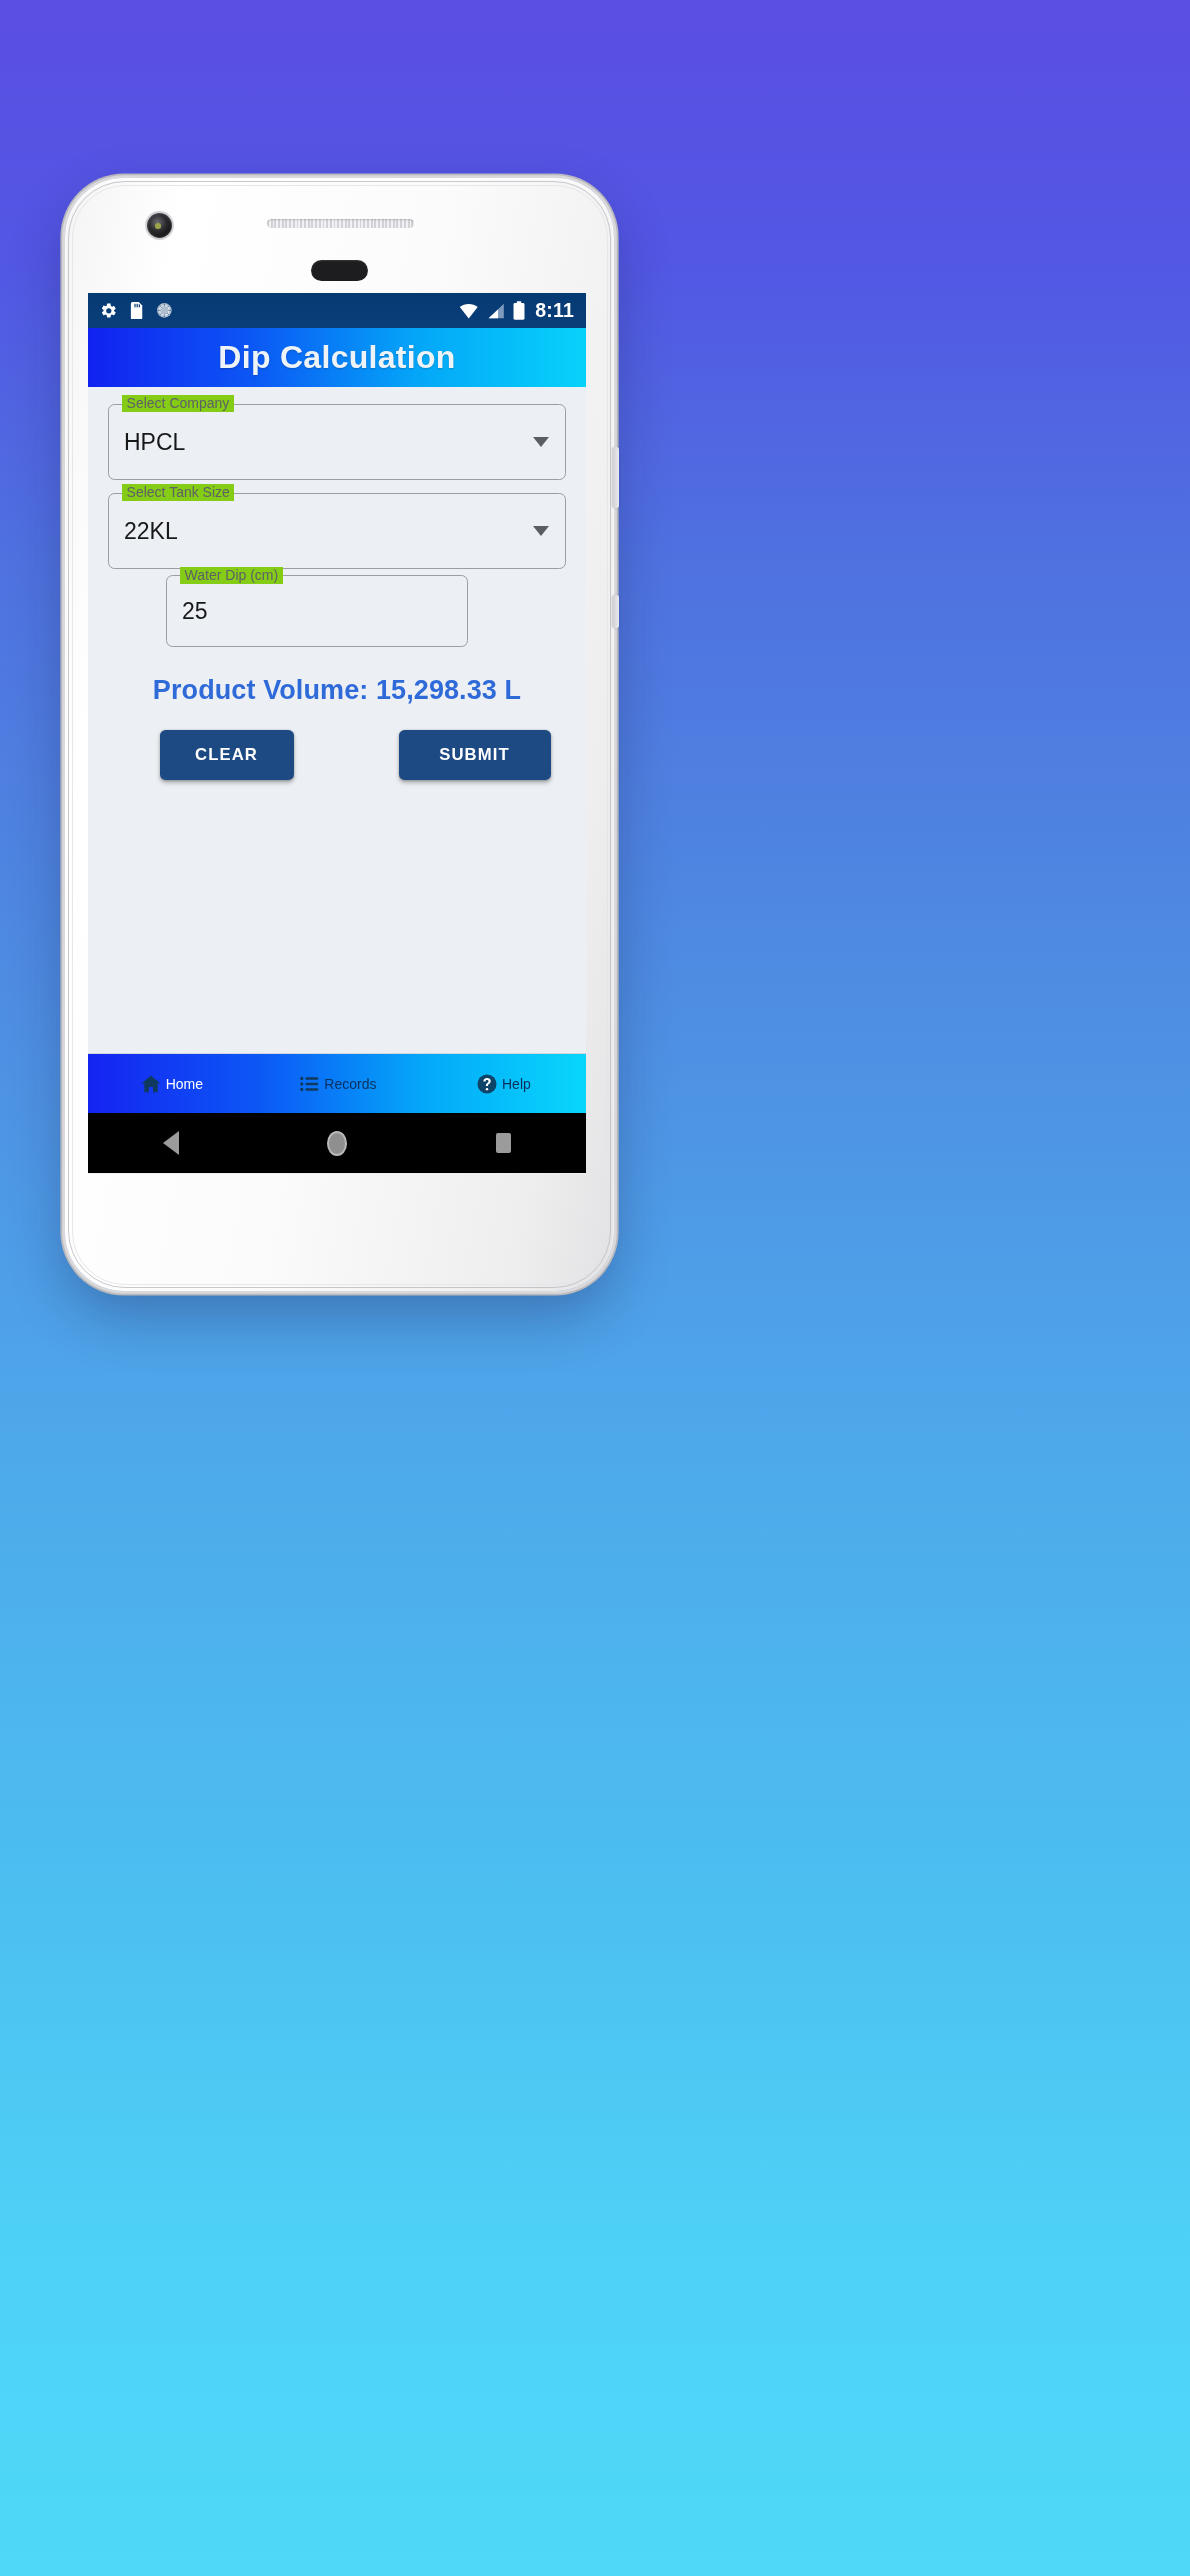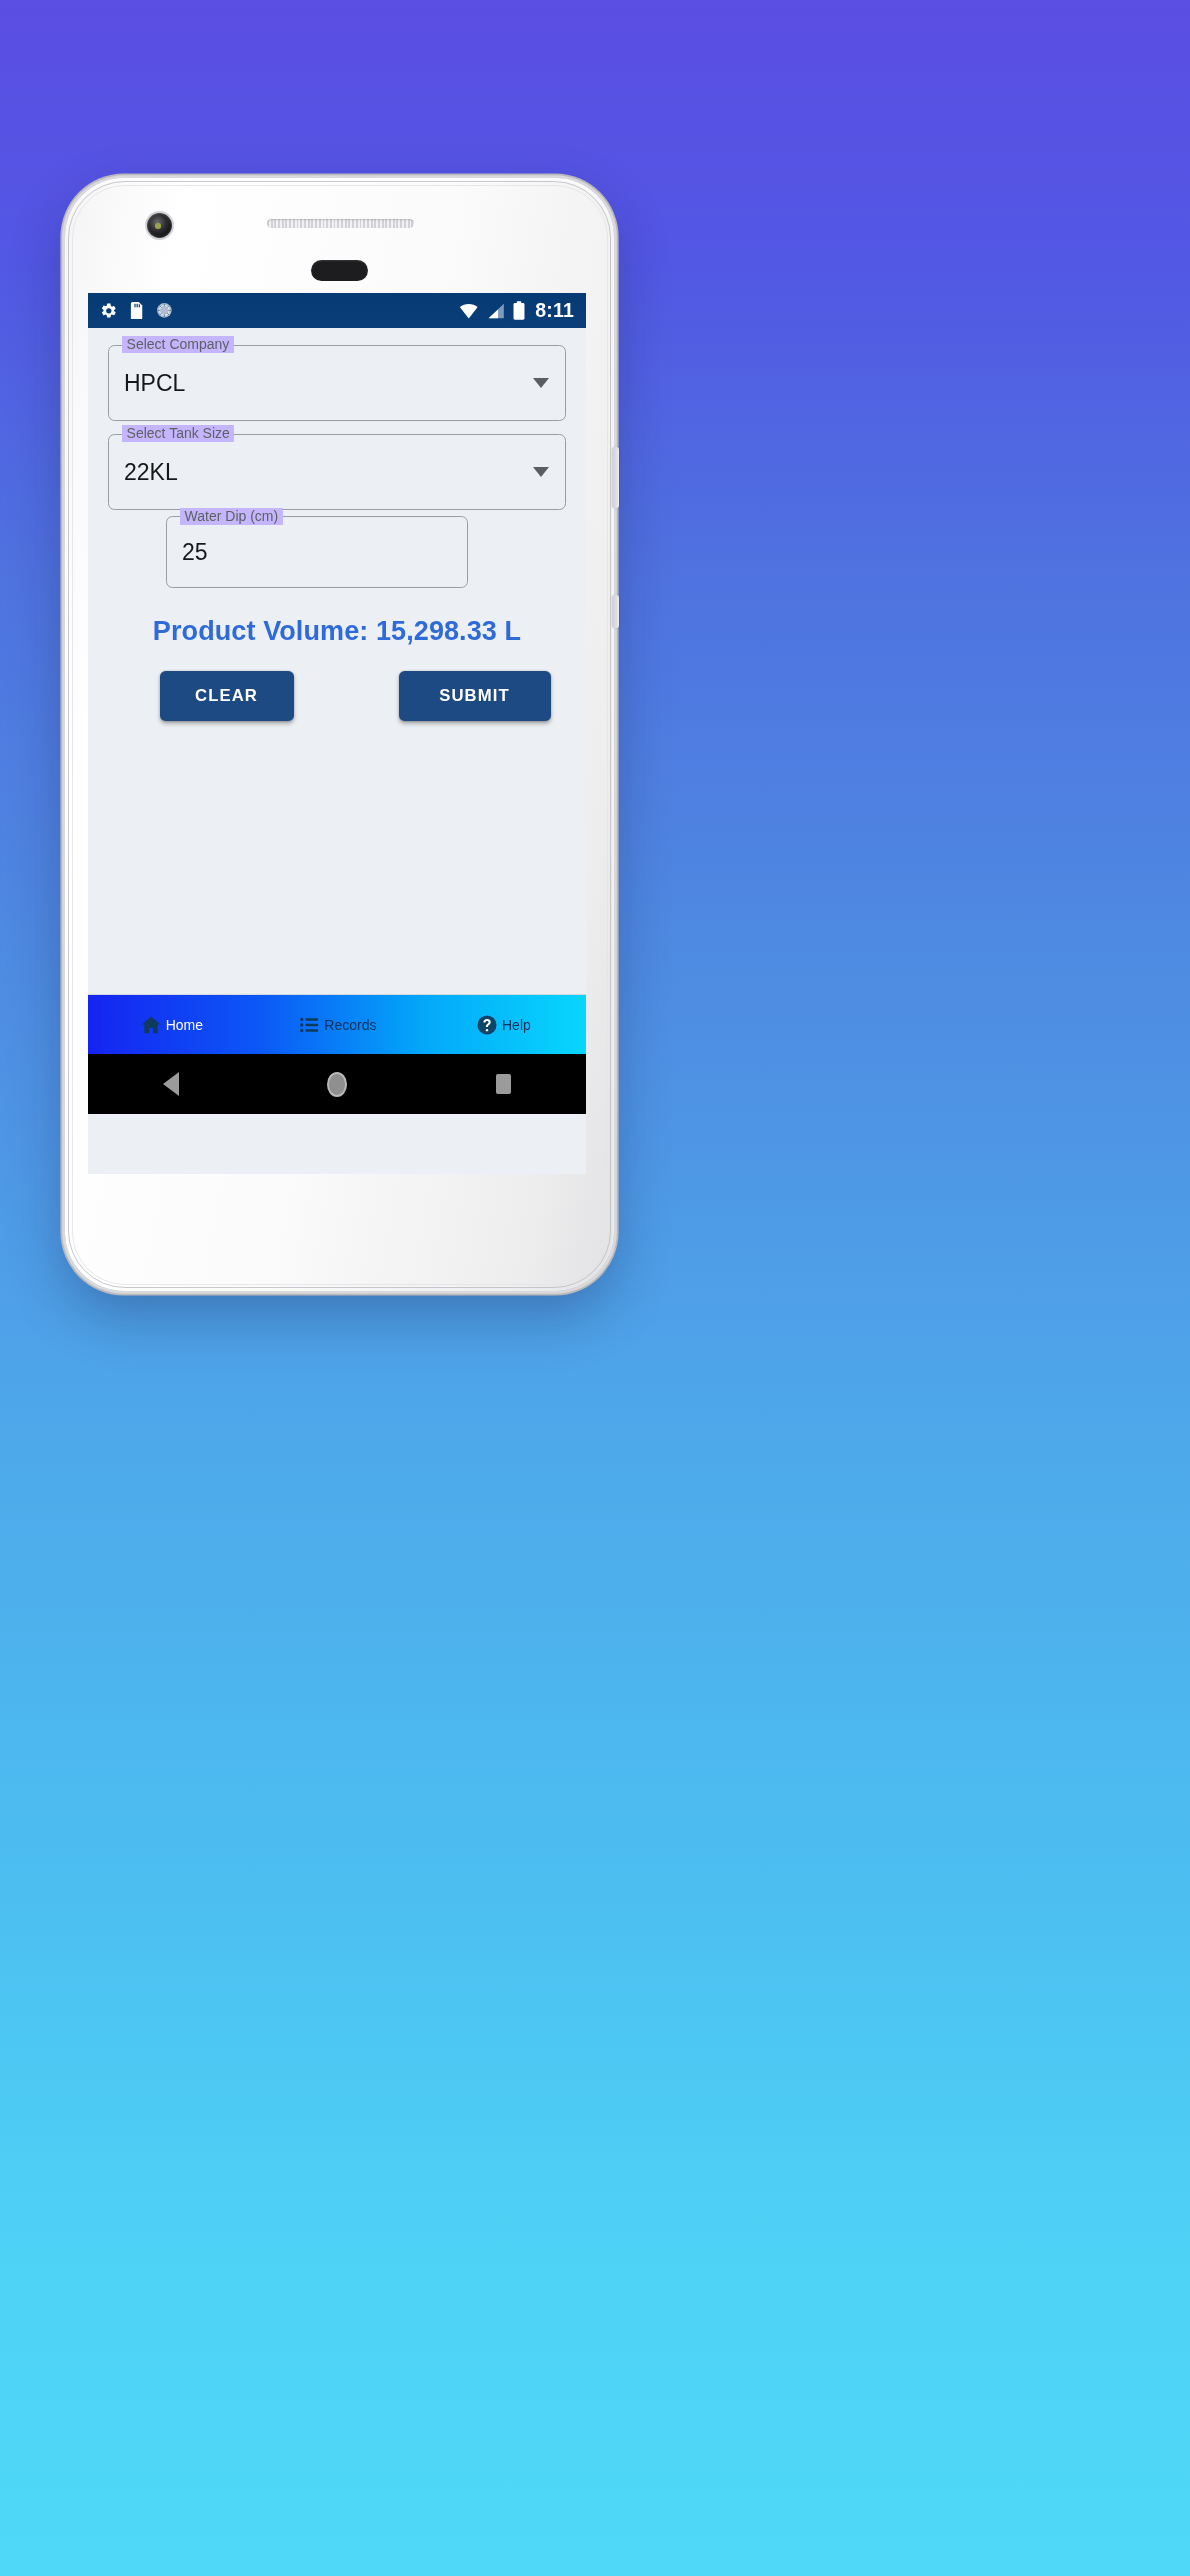--- a/index.html
+++ b/index.html
@@ -168,21 +168,21 @@
     background:transparent;
     box-sizing:border-box;
   }
   .field.focused .box {
     border:2.2px solid #17427e;
   }
   .field .notch {
     position:absolute;
     top:-8.3px; left:14px;
     padding:0 4.6px;
-    background:#c4b5fd;
+    background:#84cc16;
     font-size:14px;
     color:#5e6166;
     line-height:16.7px;
     white-space:nowrap;
   }
   .field.focused .notch { color:#17427e; }
   .field .value {
     position:absolute;
     left:16px; top:50%;
     transform:translateY(-50%);
@@ -369,20 +369,23 @@
         <span>
           <svg class="ic-batt" viewBox="0 0 14 22" fill="#ffffff">
             <rect x="4.4" y="0" width="5.2" height="2.4" rx="0.6"></rect>
             <rect x="0.6" y="2" width="12.8" height="19.4" rx="1.6"></rect>
           </svg>
         </span>
         <span class="sb-time">8:11</span>
       </div>
     </div>
 
+    <div class="appbar">
+      <div class="appbar-title">Dip Calculation</div>
+    </div>
 
     <div class="app-body">
 
       <div class="field" id="field-company">
         <div class="box"></div>
         <div class="notch">Select Company</div>
         <div class="value">HPCL</div>
         <div class="caret"></div>
       </div>
 

